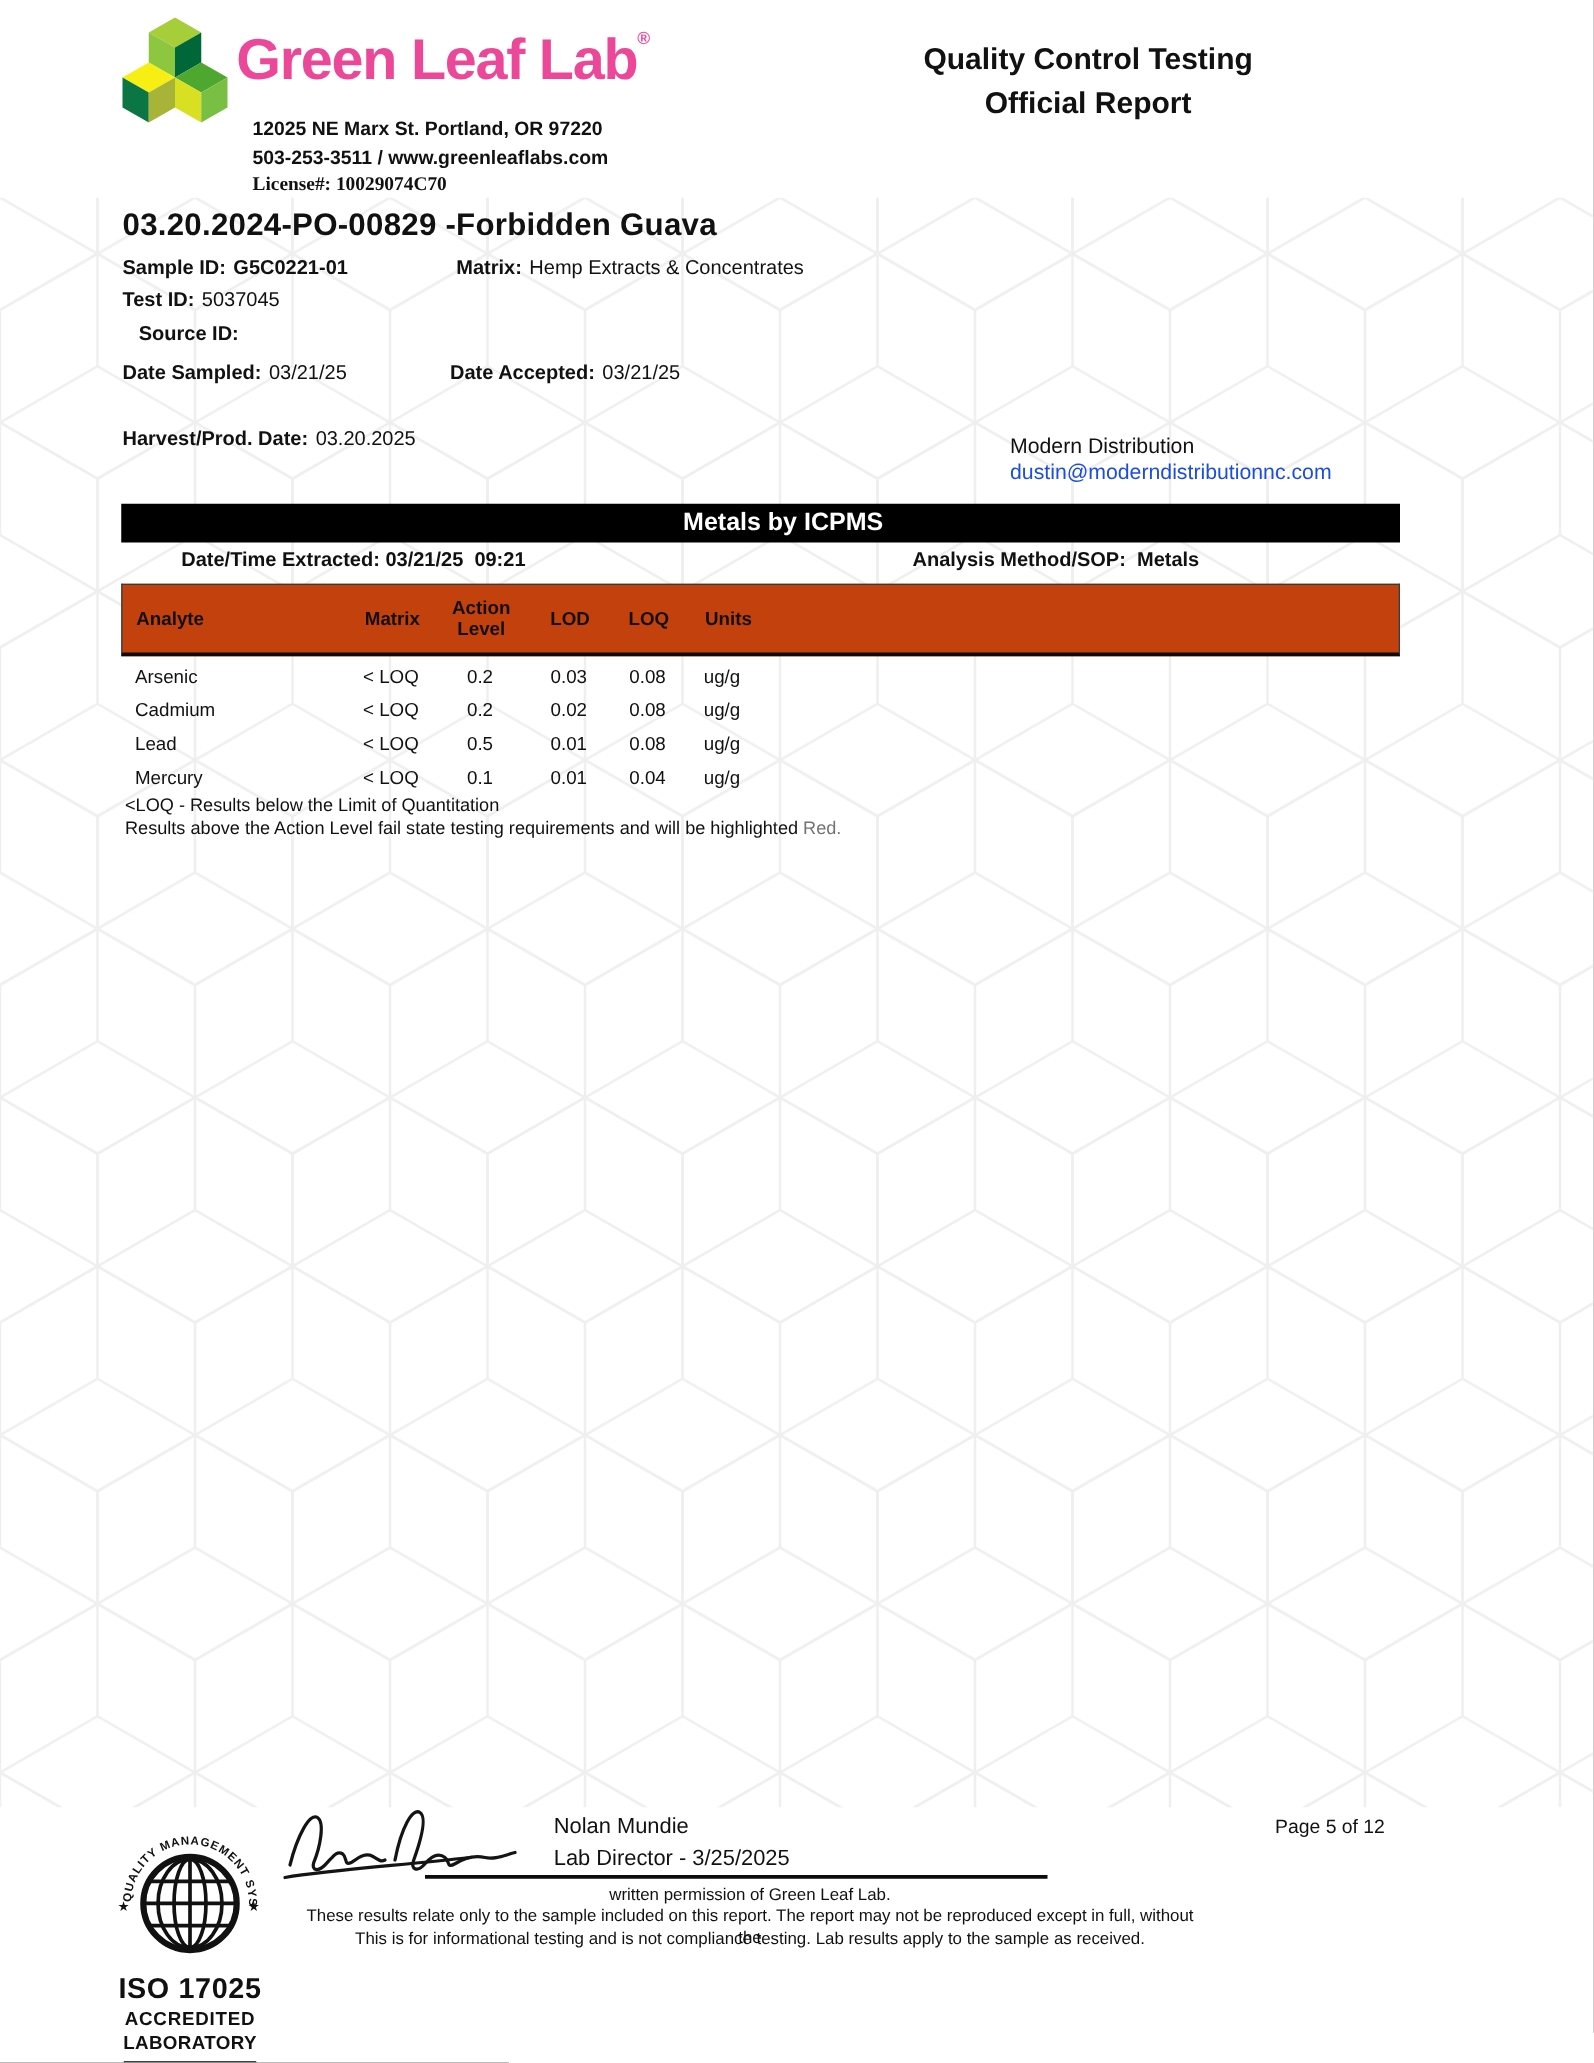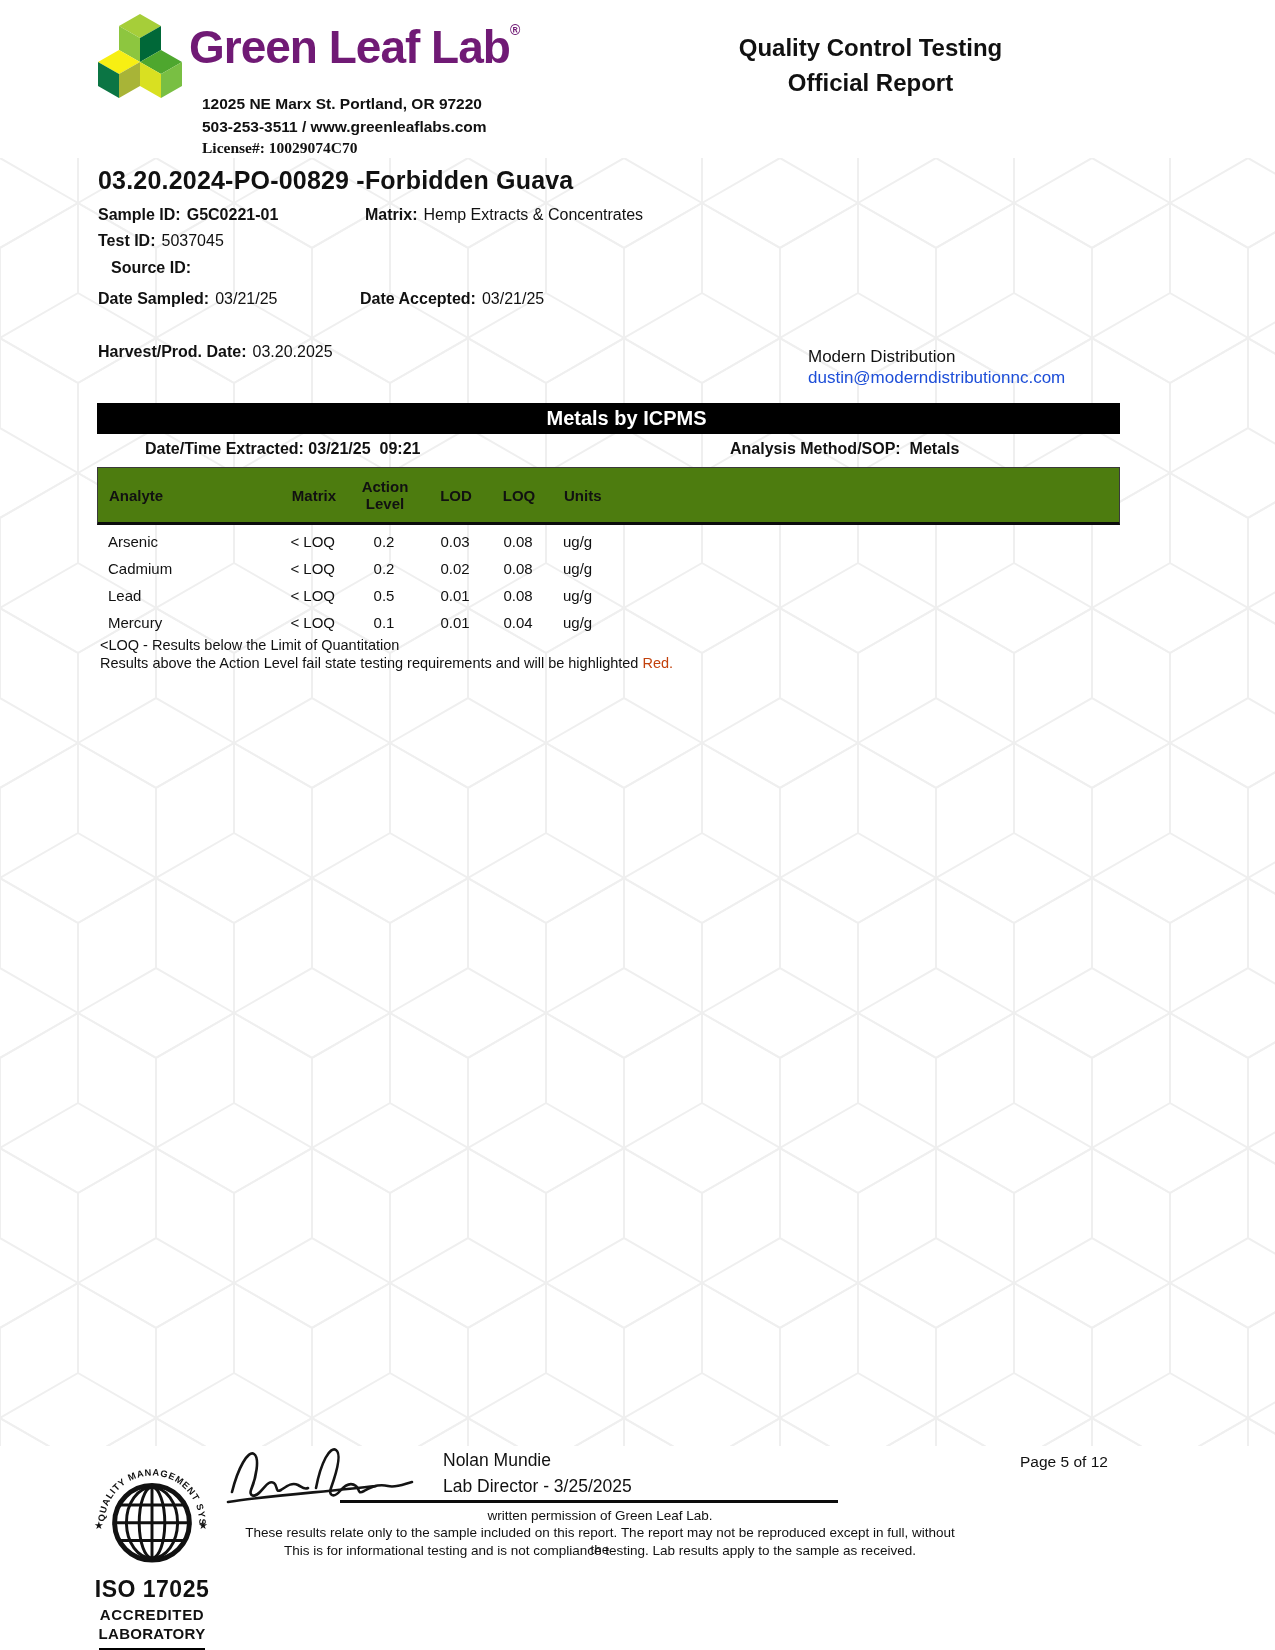--- a/index.html
+++ b/index.html
@@ -38,21 +38,21 @@
   .client a { color:#1d4ed8; text-decoration:none; }
 
   
   .metals-bar { left:97px; top:403px; width:1023px; height:31px; background:#000;
     color:#fff; font-size:20px; font-weight:bold; text-align:center; line-height:30px;padding-left:36px; }
   .extract-info { left:145px; top:440px; font-size:16px; font-weight:bold; white-space:pre; }
   .method-info  { left:730px; top:440px; font-size:16px; font-weight:bold; white-space:pre; }
 
   .grid-cols { display:grid; grid-template-columns:180px 58px 98px 44px 82px 90px 1fr; align-items:center; }
   .tbl-header { left:97px; top:467px; width:1023px; height:58px;
-    background:#4d7c0f; border:1px solid #3a3a3a; border-bottom:3px solid #0c0c0c;
+    background:#c2410c; border:1px solid #3a3a3a; border-bottom:3px solid #0c0c0c;
     font-size:15px; font-weight:bold; }
   .tbl-rows { left:97px; top:528px; width:1023px; font-size:15px; }
   .tbl-row { height:27px; }
   .c-analyte { padding-left:11px; }
   .c-result  { text-align:right; }
   .c-action  { text-align:center; line-height:17px; }
   .c-lod, .c-loq { text-align:center; }
   .c-units   { padding-left:4px; }
 
   .footnote1 { left:100px; top:637px; font-size:14.5px; }
@@ -100,21 +100,21 @@
     <polygon points="46,26 67,14 67,38 46,50" fill="#006838"></polygon>
 
     <polygon points="25,38 46,50 25,62 4,50" fill="#f7ef13"></polygon>
     <polygon points="4,50 25,62 25,86 4,74" fill="#0b7544"></polygon>
     <polygon points="25,62 46,50 46,74 25,86" fill="#a8b437"></polygon>
 
     <polygon points="67,38 88,50 67,62 46,50" fill="#4ea72e"></polygon>
     <polygon points="46,50 67,62 67,86 46,74" fill="#d9e021"></polygon>
     <polygon points="67,62 88,50 88,74 67,86" fill="#79bf43"></polygon>
   </svg>
-  <div class="abs brand" style="color: #701a75;"><span>Green Leaf Lab</span><span class="reg">®</span></div>
+  <div class="abs brand" style="color: #ec4899;"><span>Green Leaf Lab</span><span class="reg">®</span></div>
   <div class="abs addr1">12025 NE Marx St. Portland, OR 97220</div>
   <div class="abs addr2">503-253-3511 / www.greenleaflabs.com</div>
   <div class="abs license">License#: 10029074C70</div>
   <div class="abs report-title">
     <div>Quality Control Testing</div>
     <div>Official Report</div>
   </div>
 
   <div class="abs sample-title">03.20.2024-PO-00829 -Forbidden Guava</div>
 
@@ -181,21 +181,21 @@
       <div class="c-result">&lt; LOQ</div>
       <div class="c-action">0.1</div>
       <div class="c-lod">0.01</div>
       <div class="c-loq">0.04</div>
       <div class="c-units">ug/g</div>
       <div></div>
     </div>
   </div>
 
   <div class="abs footnote1">&lt;LOQ - Results below the Limit of Quantitation</div>
-  <div class="abs footnote2"><span>Results above the Action Level fail state testing requirements and will be highlighted </span><span style="color: #c2410c;">Red.</span></div>
+  <div class="abs footnote2"><span>Results above the Action Level fail state testing requirements and will be highlighted </span><span style="color: #737373;">Red.</span></div>
 
   <div class="abs badge">
     <svg width="118" height="126" viewBox="0 0 120 128">
       <defs>
         <path id="arcTop" d="M12,80 A48,48 0 1 1 108,80" fill="none"></path>
       </defs>
       <text font-size="9.5" font-weight="bold" letter-spacing="0.8" fill="#111" font-family="Liberation Sans, sans-serif">
         <textPath href="#arcTop" startOffset="1">QUALITY MANAGEMENT SYSTEM</textPath>
       </text>
       <text x="1" y="86" font-size="11" fill="#111">★</text>

